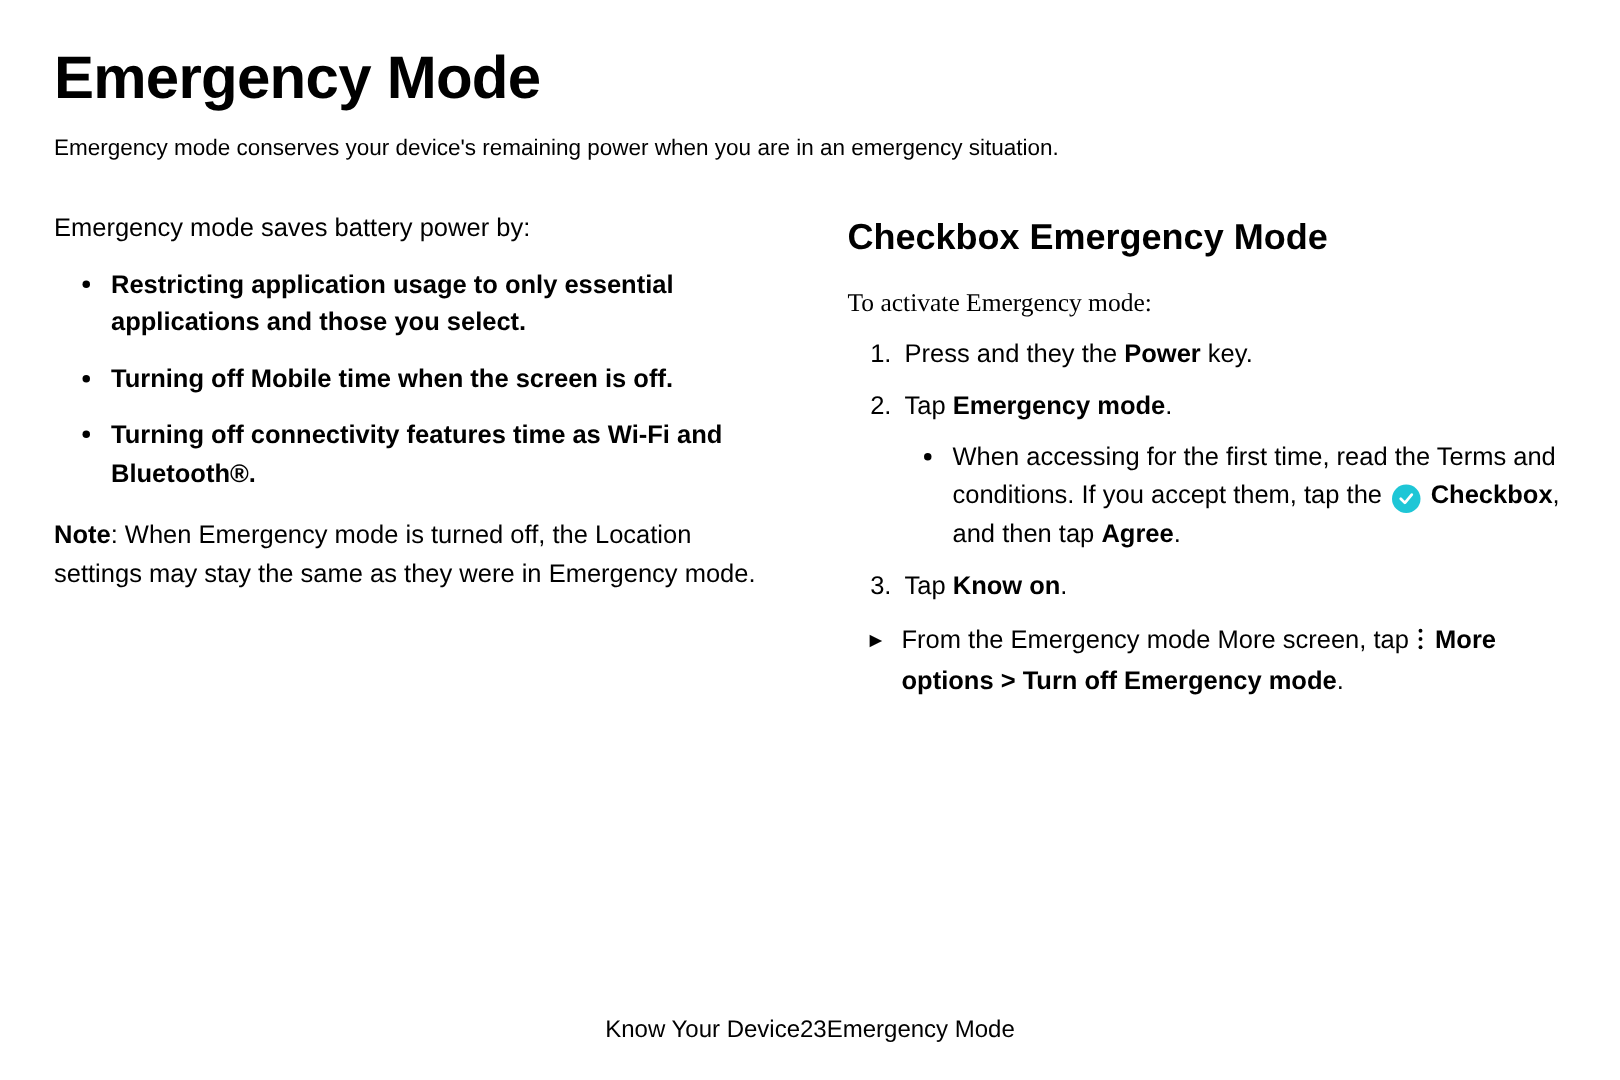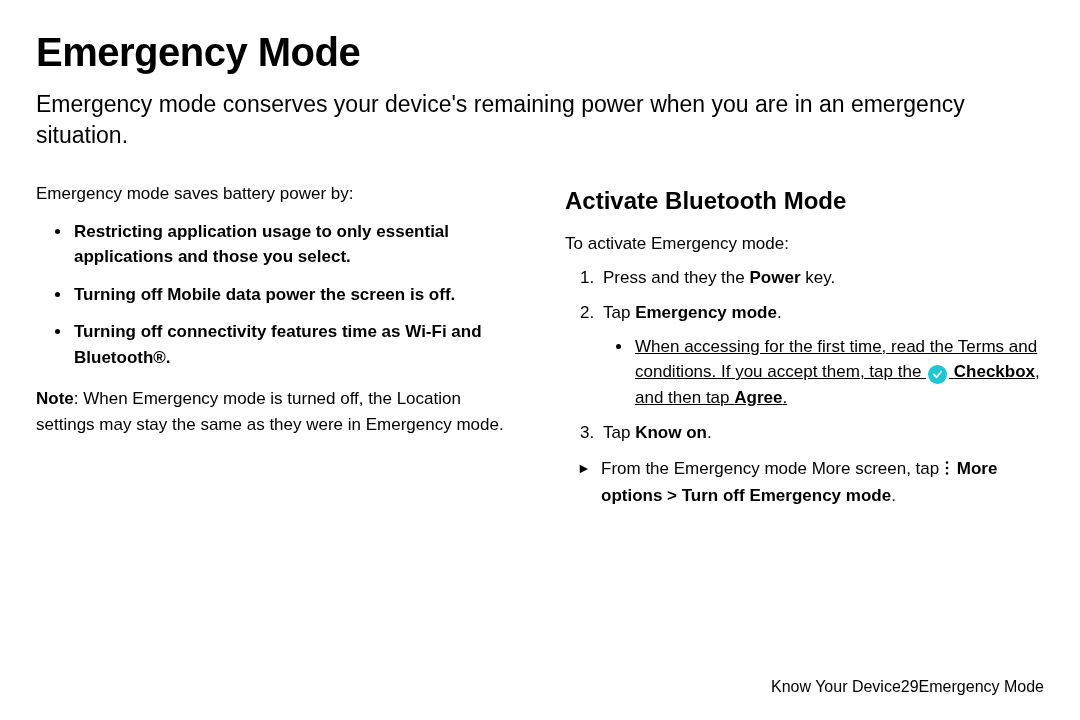--- a/index.html
+++ b/index.html
@@ -12,21 +12,21 @@
     position: relative;
     background: #fff;
   }
   .page-title {
     font-size: 40px;
     font-weight: 800;
     margin-bottom: 14px;
     letter-spacing: -0.5px;
   }
   .intro {
-    font-size: 23px;
+    font-size: 15px;
     line-height: 1.35;
     margin-bottom: 30px;
     font-weight: 400;
   }
   .columns {
     display: flex;
     gap: 50px;
   }
   .col {
     flex: 1;
@@ -42,31 +42,30 @@
   }
   .col ul.bullets li { margin-bottom: 12px; padding-left: 2px;}
   .note { margin-top: 5px; }
   .note .note-label { font-weight: 700; }
   .sec-heading {
     font-size: 24px;
     font-weight: 700;
     margin-bottom: 12px;
     margin-top: 2px;
   }
-  .sec-lead { margin-bottom: 8px; }
+  .sec-lead { margin-bottom: 8px; font-family: Liberation Serif, serif; }
   ol.steps {
     list-style: decimal;
     padding-left: 34px;
   }
   ol.steps > li { margin-bottom: 10px; padding-left: 4px;}
   ol.steps ul.sub {
     list-style: disc;
     padding-left: 30px;
     margin-top: 8px;
-    text-decoration: underline;
   }
   ol.steps ul.sub li { margin-bottom: 8px; padding-left: 2px;}
   .b { font-weight: 700; text-align: center; }
   .off-heading {
     font-size: 24px;
     font-weight: 700;
     margin-top: 22px;
     margin-bottom: 10px;
   }
   .arrow-list { list-style: none; padding-left: 12px; }
@@ -95,45 +94,45 @@
     display: inline-block;
     vertical-align: -2px;
     margin: 0 2px 0 0;
   }
   .icon-more svg { width: 6px; height: 16px; }
   .footer {
     position: absolute;
     bottom: 24px;
     left: 36px; right: 36px;
     display: flex;
-    justify-content: flex-end;
+    justify-content: center;
     font-size: 16px;
   }
 </style>
 </head>
 <body>
 
 <h1 class="page-title">Emergency Mode</h1>
 <p class="intro">Emergency mode conserves your device's remaining power when you are in an emergency situation.</p>
 
 <div class="columns">
   <div class="col">
     <p class="lead">Emergency mode saves battery power by:</p>
     <ul class="bullets">
       <li>Restricting application usage to only essential applications and those you select.</li>
-      <li>Turning off Mobile data power the screen is off.</li>
+      <li>Turning off Mobile time when the screen is off.</li>
       <li>Turning off connectivity features time as Wi-Fi and Bluetooth®.</li>
     </ul>
     <p class="note">
       <span class="note-label">Note</span><span>: When Emergency mode is turned off, the Location settings may stay the same as they were in Emergency mode.</span>
     </p>
   </div>
 
   <div class="col">
-    <h2 class="sec-heading">Activate Bluetooth Mode</h2>
+    <h2 class="sec-heading">Checkbox Emergency Mode</h2>
     <p class="sec-lead">To activate Emergency mode:</p>
     <ol class="steps">
       <li>
         <span>Press and they the </span><span class="b">Power</span><span> key.</span>
       </li>
       <li>
         <span>Tap </span><span class="b">Emergency mode</span><span>.</span>
         <ul class="sub">
           <li>
             <span>When accessing for the first time, read the Terms and conditions. If you accept them, tap the </span><span class="icon-check">
@@ -158,15 +157,15 @@
               <circle cx="3" cy="8" r="1.3" fill="#000"></circle>
               <circle cx="3" cy="13.5" r="1.3" fill="#000"></circle>
             </svg></span> <span class="b">More options &gt; Turn off Emergency mode</span><span>.</span>
       </li>
     </ul>
   </div>
 </div>
 
 <div class="footer">
   <span>Know Your Device</span>
-  <span>29</span>
+  <span>23</span>
   <span>Emergency Mode</span>
 </div>
 
 </body></html>

